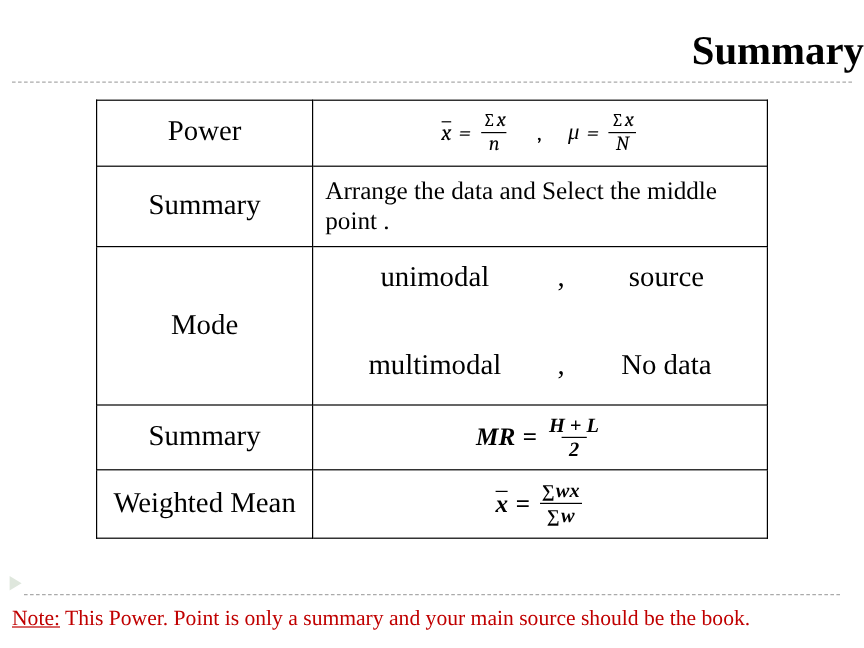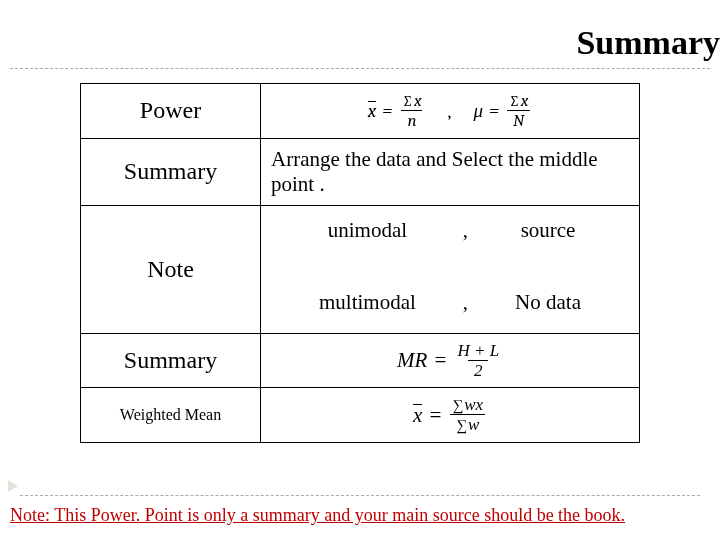--- a/index.html
+++ b/index.html
@@ -83,36 +83,36 @@
     font-style: normal;
     font-size: 15px;
     padding-right: 1px;
   }
   .mode-grid {
     display: grid;
     grid-template-columns: auto auto auto;
     column-gap: 18px;
     row-gap: 6px;
     justify-content: center;
-    font-size: 21px;
+    font-size: 24px;
     padding: 4px 0 10px;
     gap: 47px;
   }
   .mode-grid .c { text-align: center; }
   .mode-grid .comma { text-align: left; }
   .median-cell { font-size: 19px; padding: 10px 12px; margin-left: 32px; }
-  .wm-cell, .mr-cell { text-align: center; }
+  .wm-cell, .mr-cell { text-align: center; font-weight: bold; }
   .note {
     position: absolute;
     bottom: 14px;
     left: 10px;
     right: 10px;
     font-size: 18px;
   }
-  .note .red { color: #c00000; text-decoration: underline; }
+  .note .red { color: #c00000; }
   .note .u { text-decoration: underline; }
   .tri {
     position: absolute;
     bottom: 48px;
     left: 8px;
     width: 0; height: 0;
     border-top: 6px solid transparent;
     border-bottom: 6px solid transparent;
     border-left: 10px solid #dfe7dd;
   }
@@ -150,21 +150,21 @@
       </div>
     </td>
   </tr>
 
   <tr>
     <td class="label">Summary</td>
     <td class="median-cell">Arrange the data  and Select the middle point .</td>
   </tr>
 
   <tr>
-    <td class="label">Note</td>
+    <td class="label">Mode</td>
     <td>
       <div class="mode-grid">
         <span class="c">unimodal</span>
         <span class="comma">,</span>
         <span class="c">source</span>
         <span class="c">multimodal</span>
         <span class="comma">,</span>
         <span class="c">No data</span>
       </div>
     </td>
@@ -178,21 +178,21 @@
         <span>=</span>
         <span class="frac">
           <span class="num">H + L</span>
           <span class="den">2</span>
         </span>
       </span>
     </td>
   </tr>
 
   <tr>
-    <td class="label" style="font-size:16px">Weighted Mean</td>
+    <td class="label" style="font-size:24px">Weighted Mean</td>
     <td class="wm-cell">
       <span class="eq">
         <span class="var bar-over">x</span>
         <span>=</span>
         <span class="frac">
           <span class="num"><span class="sigma"></span><span>wx</span></span>
           <span class="den"><span class="sigma"></span><span>w</span></span>
         </span>
       </span>
     </td>

